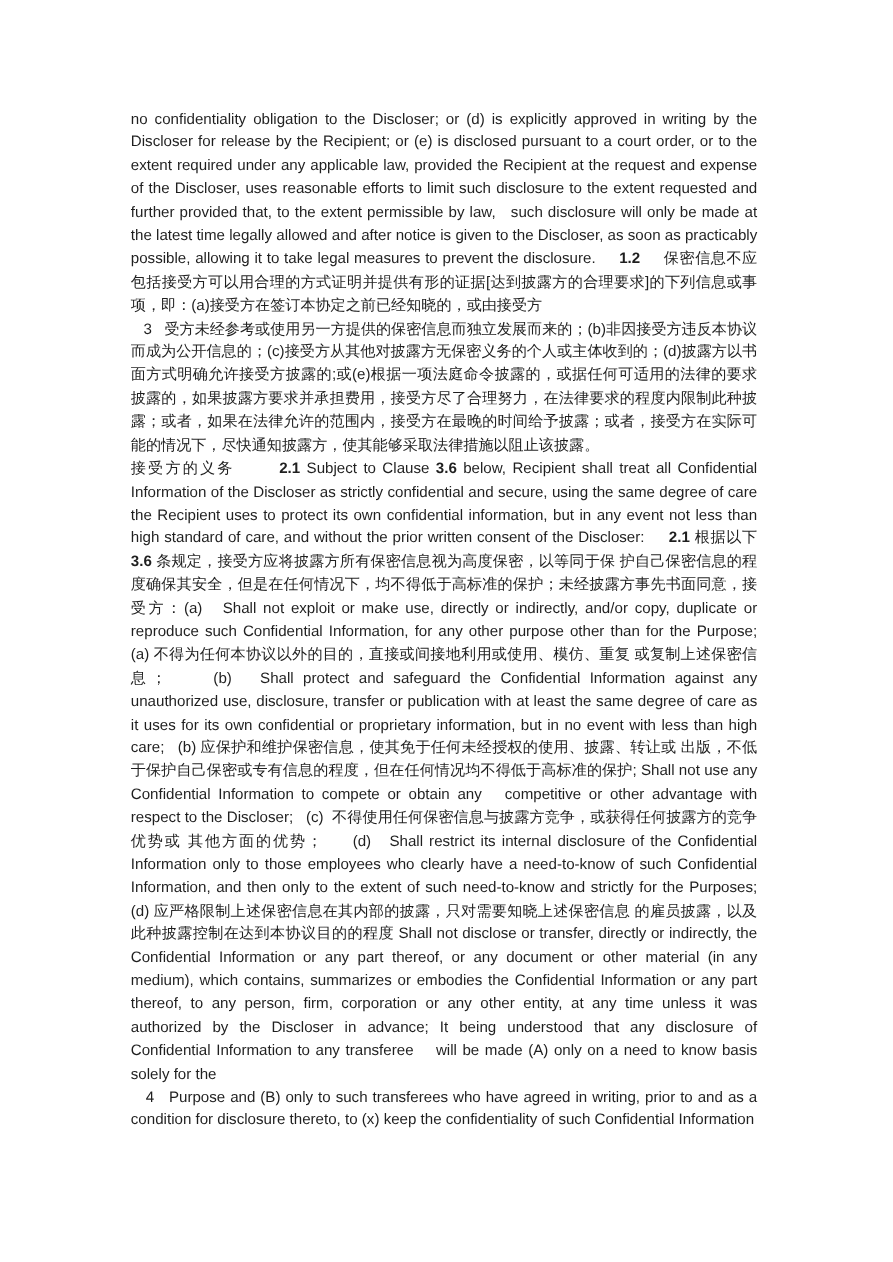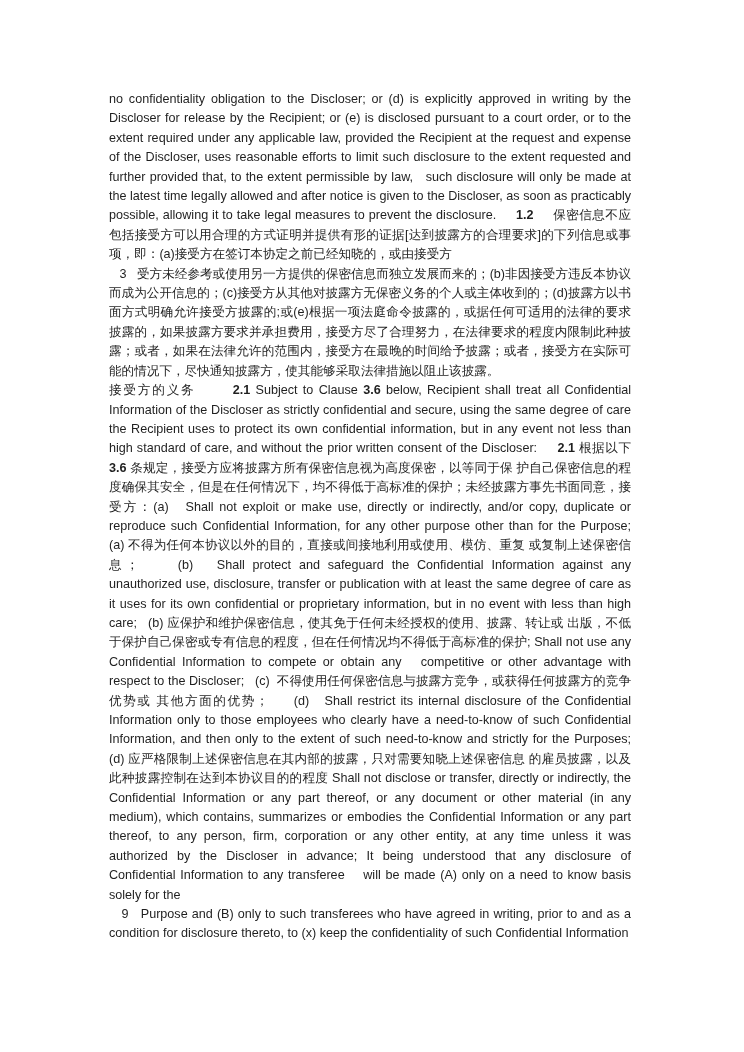--- a/index.html
+++ b/index.html
@@ -36,15 +36,15 @@
   }
 </style>
 </head>
 <body>
 
 <div class="page">
   <div class="text-block" style="color: rgb(31, 31, 31);">
       <p class="para"><span class="">no confidentiality obligation to the Discloser; or (d) is explicitly approved in writing by the Discloser for release by the Recipient; or (e) is disclosed pursuant to a court order, or to the extent required under any applicable law, provided the Recipient at the request and expense of the Discloser, uses reasonable efforts to limit such disclosure to the extent requested and further provided that, to the extent permissible by law,   such disclosure will only be made at the latest time legally allowed and after notice is given to the Discloser, as soon as practicably possible, allowing it to take legal measures to prevent the disclosure.     </span><span class="bold">1.2</span><span class="">     保密信息不应包括接受方可以用合理的方式证明并提供有形的证据[达到披露方的合理要求]的下列信息或事项，即：(a)接受方在签订本协定之前已经知晓的，或由接受方</span></p>
       <p class="para"><span class="">   3   受方未经参考或使用另一方提供的保密信息而独立发展而来的；(b)非因接受方违反本协议而成为公开信息的；(c)接受方从其他对披露方无保密义务的个人或主体收到的；(d)披露方以书面方式明确允许接受方披露的;或(e)根据一项法庭命令披露的，或据任何可适用的法律的要求披露的，如果披露方要求并承担费用，接受方尽了合理努力，在法律要求的程度内限制此种披露；或者，如果在法律允许的范围内，接受方在最晚的时间给予披露；或者，接受方在实际可能的情况下，尽快通知披露方，使其能够采取法律措施以阻止该披露。</span></p>
       <p class="para"><span class="">接受方的义务       </span><span class="bold">2.1</span><span class=""> Subject to Clause </span><span class="bold">3.6</span><span class=""> below, Recipient shall treat all Confidential Information of the Discloser as strictly confidential and secure, using the same degree of care the Recipient uses to protect its own confidential information, but in any event not less than high standard of care, and without the prior written consent of the Discloser:     </span><span class="bold">2.1</span><span class=""> 根据以下 </span><span class="bold">3.6</span><span class=""> 条规定，接受方应将披露方所有保密信息视为高度保密，以等同于保 护自己保密信息的程度确保其安全，但是在任何情况下，均不得低于高标准的保护；未经披露方事先书面同意，接受方：(a)   Shall not exploit or make use, directly or indirectly, and/or copy, duplicate or reproduce such Confidential Information, for any other purpose other than for the Purpose;    (a) 不得为任何本协议以外的目的，直接或间接地利用或使用、模仿、重复 或复制上述保密信息；     (b)   Shall protect and safeguard the Confidential Information against any   unauthorized use, disclosure, transfer or publication with at least the same degree of care as it uses for its own confidential or proprietary information, but in no event with less than high care;   (b) 应保护和维护保密信息，使其免于任何未经授权的使用、披露、转让或 出版，不低于保护自己保密或专有信息的程度，但在任何情况均不得低于高标准的保护; Shall not use any Confidential Information to compete or obtain any   competitive or other advantage with respect to the Discloser;   (c)  不得使用任何保密信息与披露方竞争，或获得任何披露方的竞争优势或 其他方面的优势；     (d)   Shall restrict its internal disclosure of the Confidential Information only to those employees who clearly have a need-to-know of such Confidential Information, and then only to the extent of such need-to-know and strictly for the Purposes;     (d) 应严格限制上述保密信息在其内部的披露，只对需要知晓上述保密信息 的雇员披露，以及此种披露控制在达到本协议目的的程度 Shall not disclose or transfer, directly or indirectly, the Confidential Information or any part thereof, or any document or other material (in any medium), which contains, summarizes or embodies the Confidential Information or any part thereof, to any person, firm, corporation or any other entity, at any time unless it was authorized by the Discloser in advance; It being understood that any disclosure of Confidential Information to any transferee    will be made (A) only on a need to know basis solely for the</span></p>
-      <p class="para"><span class="">   9   Purpose and (B) only to such transferees who have agreed in writing, prior to and as a condition for disclosure thereto, to (x) keep the confidentiality of such Confidential Information</span></p>
+      <p class="para"><span class="">   4   Purpose and (B) only to such transferees who have agreed in writing, prior to and as a condition for disclosure thereto, to (x) keep the confidentiality of such Confidential Information</span></p>
     </div>
 </div>
 
 </body></html>

